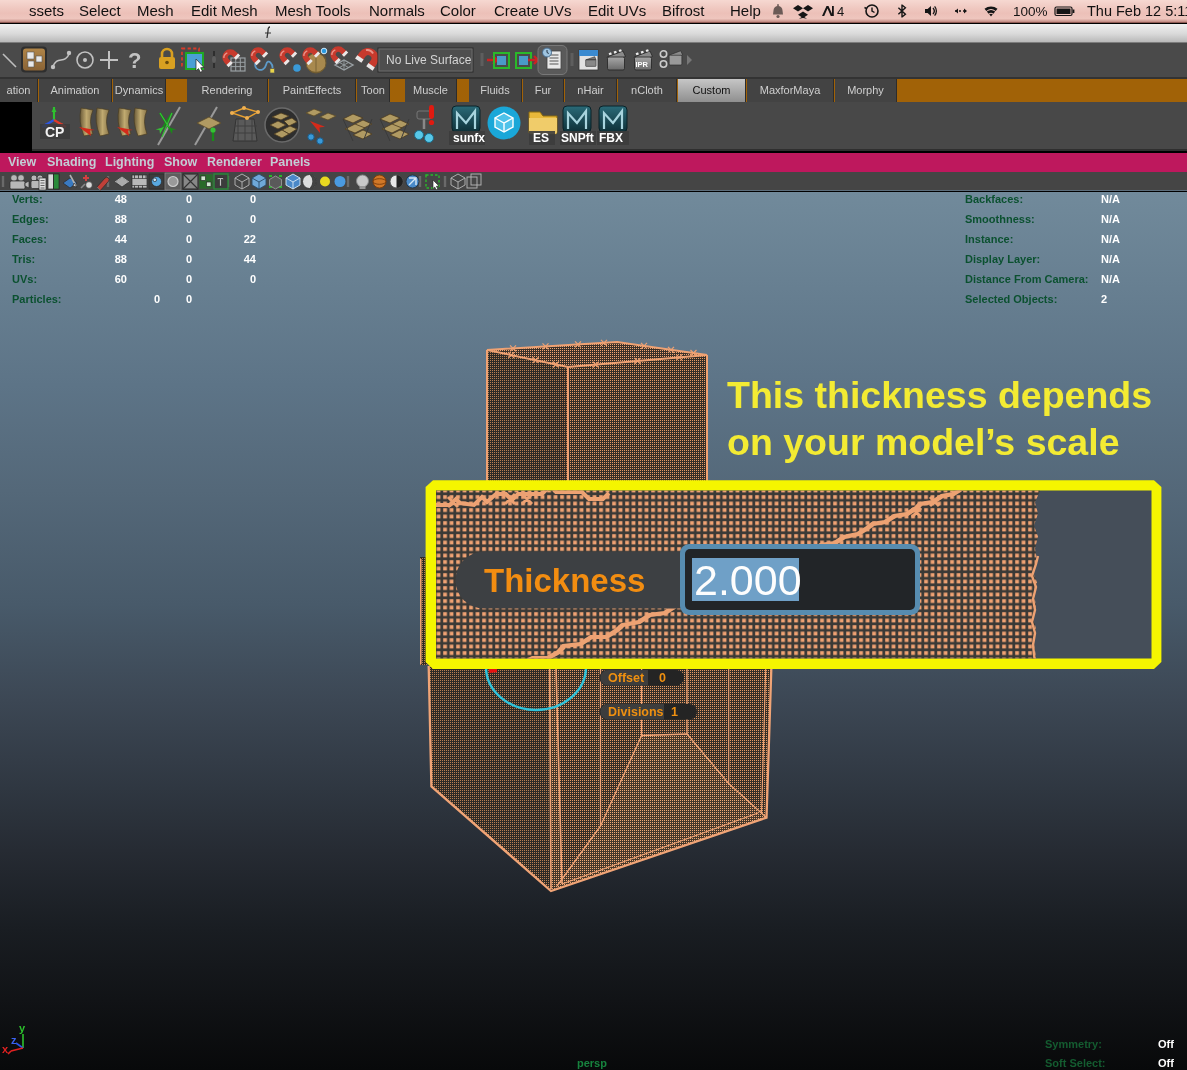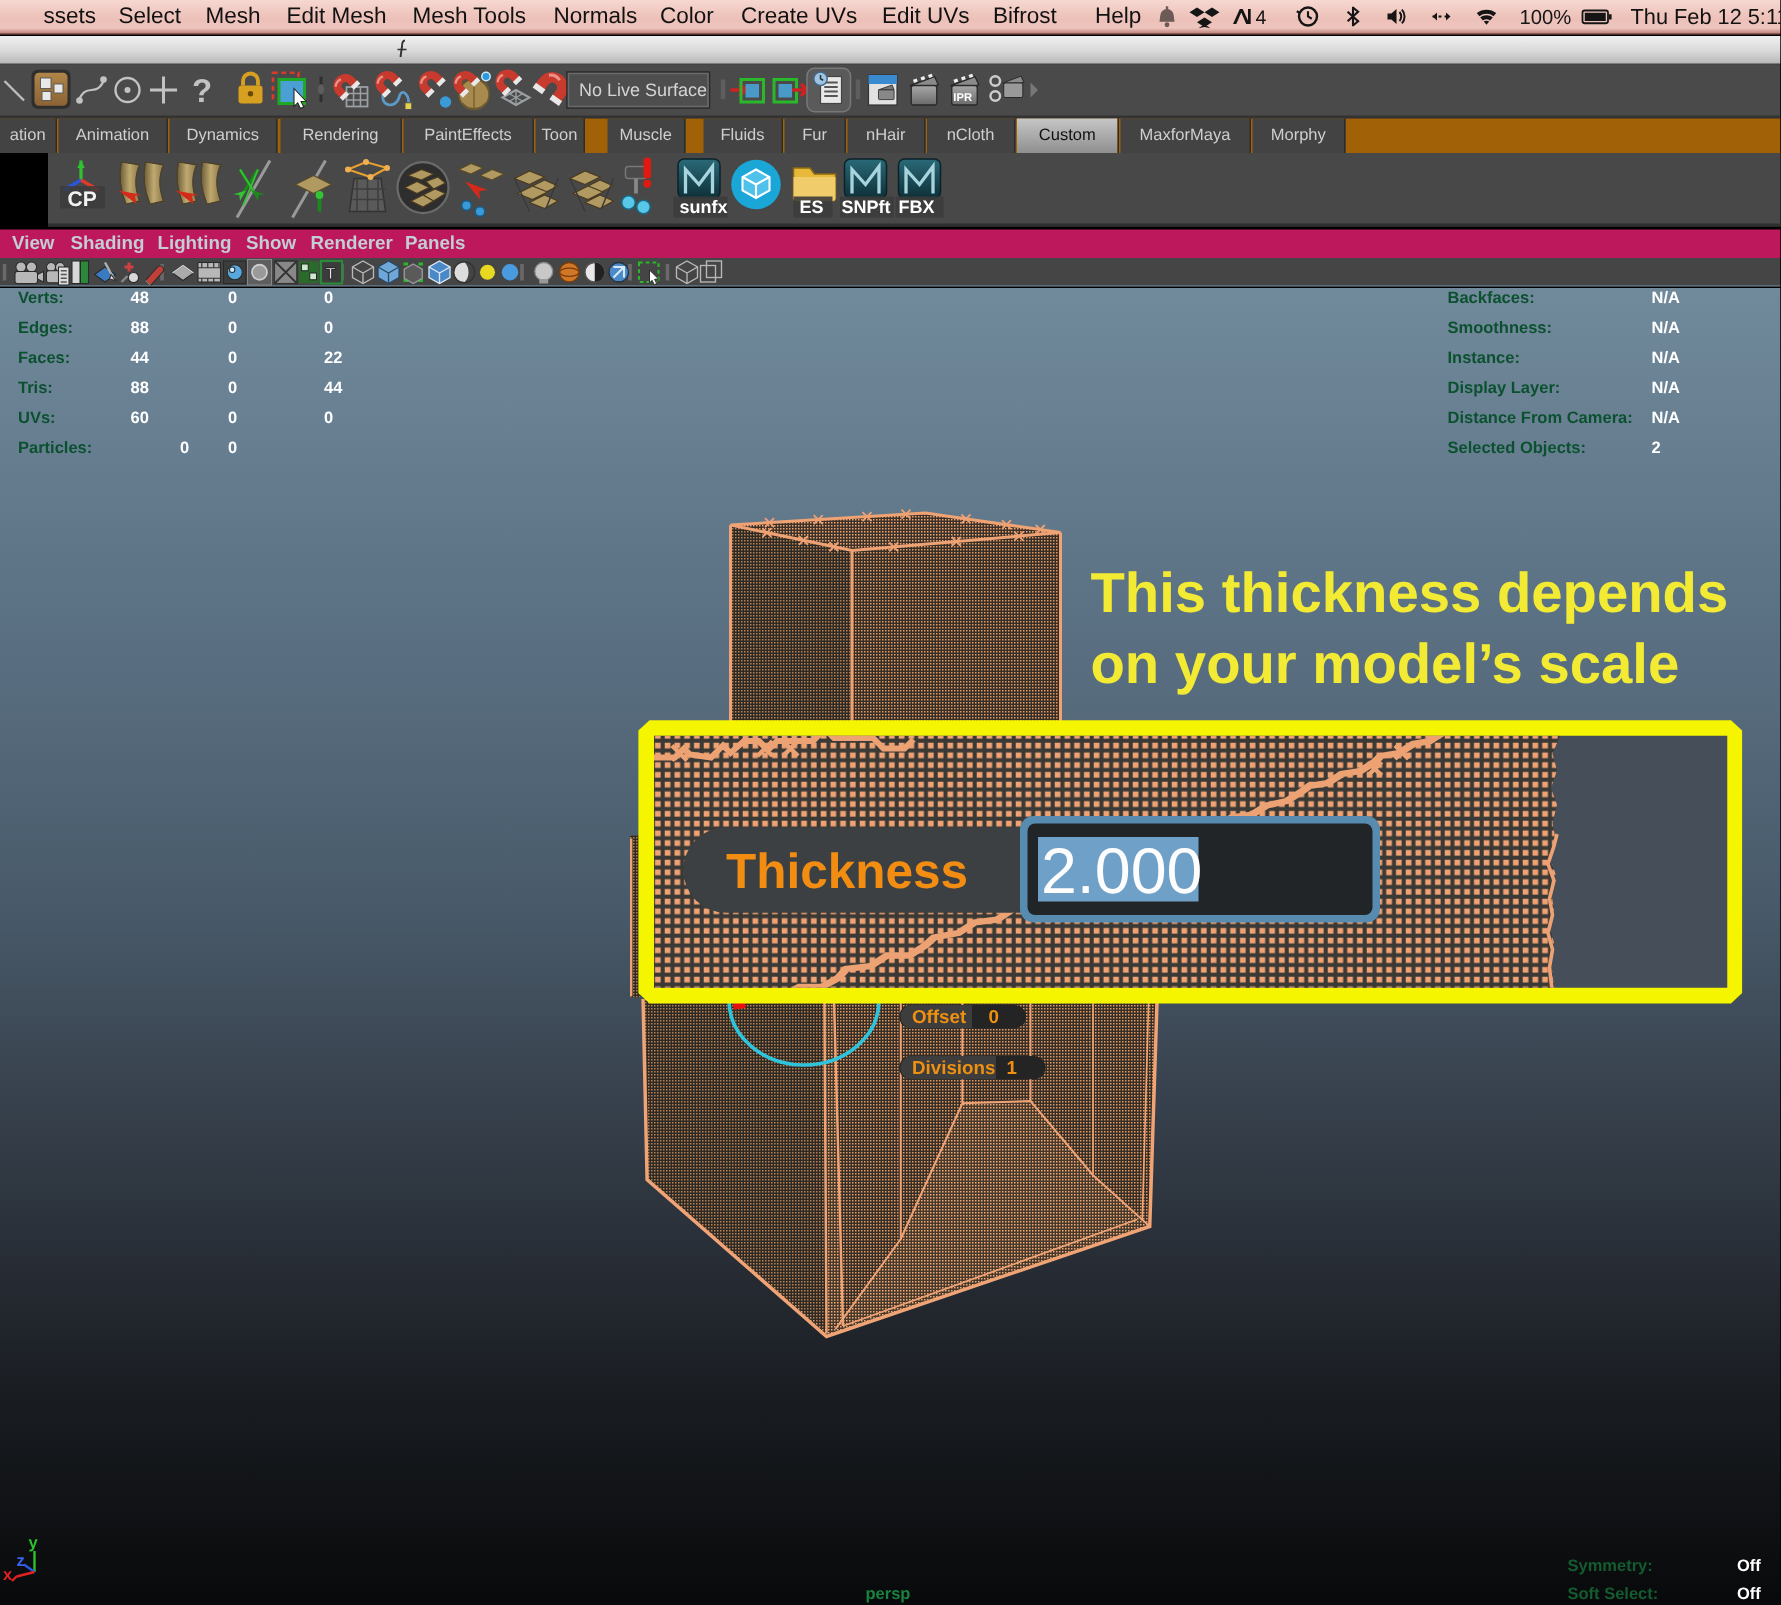--- a/index.html
+++ b/index.html
@@ -40,21 +40,21 @@
   
   #paneltools { left:0; top:172px; width:1187px; height:19px; background:#454545;
     border-bottom:1px solid #5c6d7b; }
 
   
   #viewport { left:0; top:192px; width:1187px; height:878px;
     background:linear-gradient(180deg,#718a9b 0%,#5d7487 22%,#546879 34%,#485a6a 47%,#3c4754 58%,#2f3741 68%,#262b33 75%,#191d22 84%,#111316 92%,#08090a 100%); }
 
   .hudl { position:absolute; font-size:11px; font-weight:bold; color:#0b5130; }
   .hudv { position:absolute; font-size:11px; font-weight:bold; color:#fff; }
-  .hudr { }
+  .hudr { text-align:right; }
 
   #bigtext { position:absolute; left:727px; top:371.5px; width:470px;
     font-size:37.5px; line-height:47.5px; font-weight:bold; color:#f3eb33; letter-spacing:0px; }
 </style>
 </head>
 <body>
 
 <div class="abs" id="menubar">
   <span class="mi" style="left:0px">ssets</span>
   <span class="mi" style="left:50px">Select</span>
@@ -283,21 +283,21 @@
         <linearGradient id="gclap" x1="0" y1="0" x2="0" y2="1">
           <stop offset="0" stop-color="#a8a8a8"></stop>
           <stop offset="1" stop-color="#6a6a6a"></stop>
         </linearGradient>
       </defs>
   </svg>
 </div>
 <div class="abs" id="shelftabs">
   <span class="tab" style="left:0;width:38px">ation</span>
   <span class="tab" style="left:39px;width:73px">Animation</span>
-  <span class="tab" style="left:113px;width:72px">Dynamics</span>
+  <span class="tab" style="left:113px;width:53px">Dynamics</span>
   <span class="tab" style="left:187px;width:81px">Rendering</span>
   <span class="tab" style="left:269px;width:87px">PaintEffects</span>
   <span class="tab" style="left:357px;width:33px">Toon</span>
   <span class="tab" style="left:405px;width:52px">Muscle</span>
   <span class="tab" style="left:469px;width:53px">Fluids</span>
   <span class="tab" style="left:523px;width:41px">Fur</span>
   <span class="tab" style="left:565px;width:52px">nHair</span>
   <span class="tab" style="left:618px;width:59px">nCloth</span>
   <span class="tab tabsel" style="left:678px;width:68px">Custom</span>
   <span class="tab" style="left:747px;width:87px">MaxforMaya</span>

